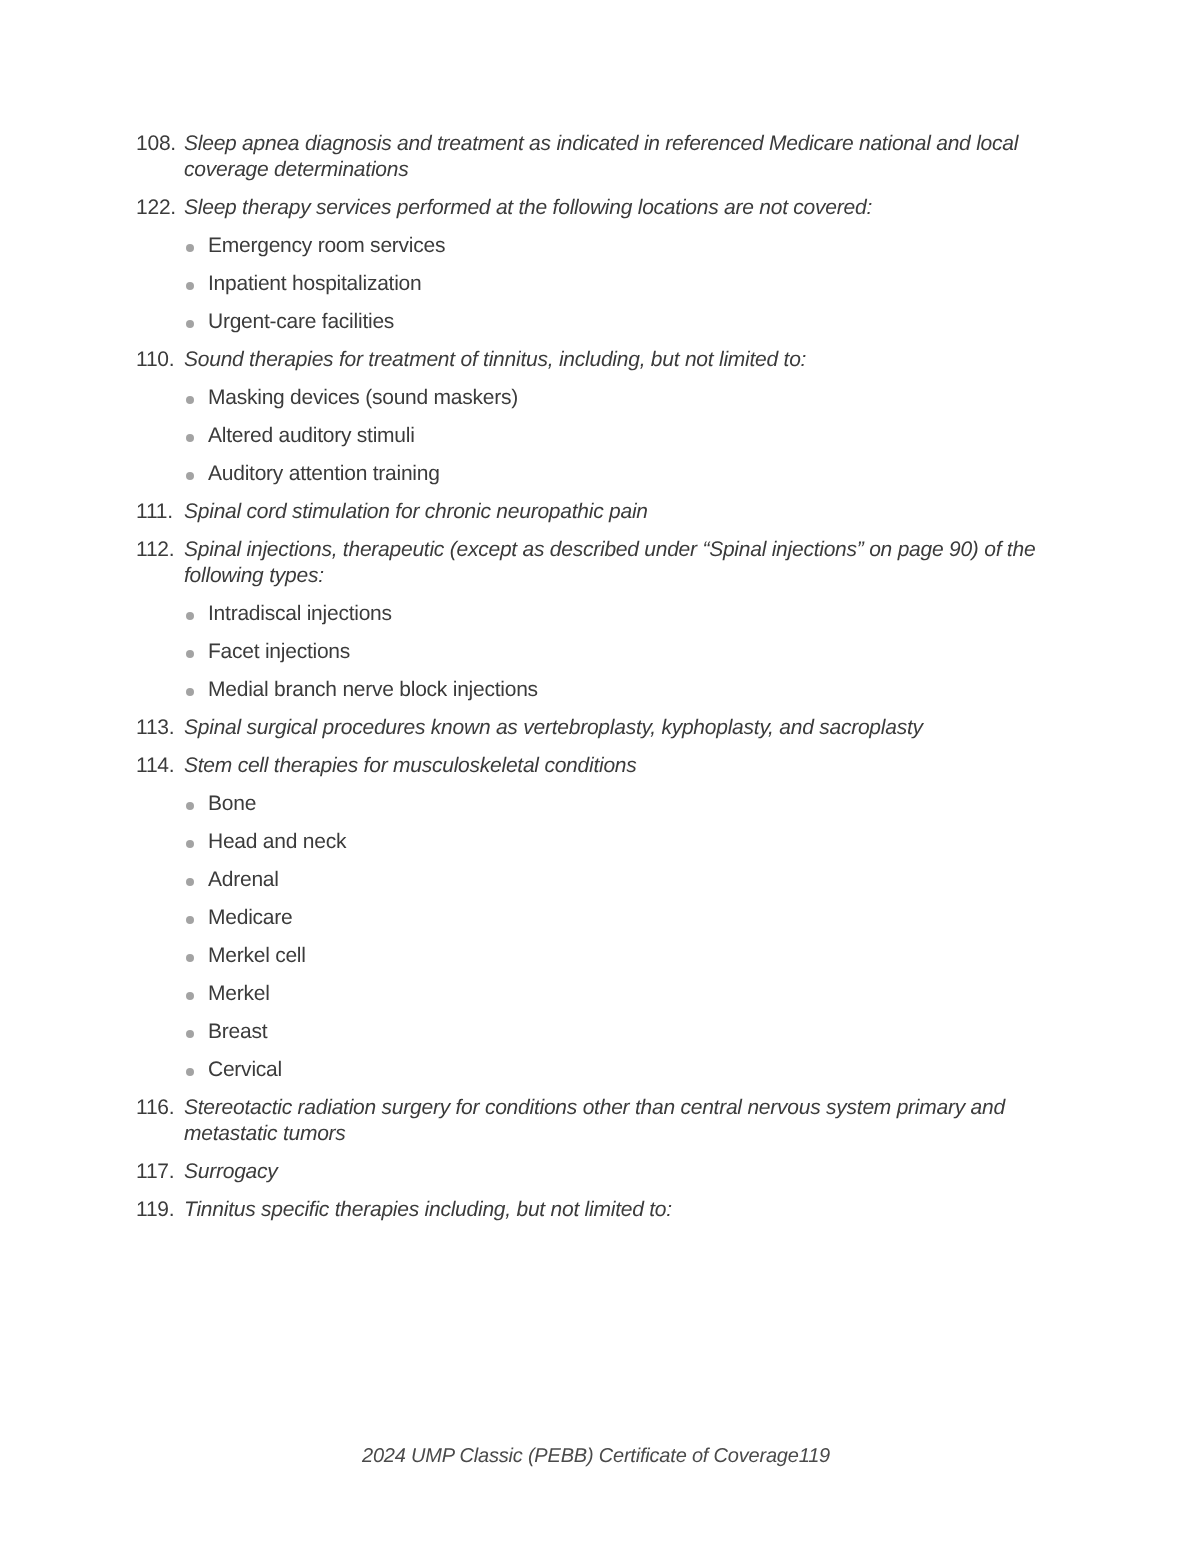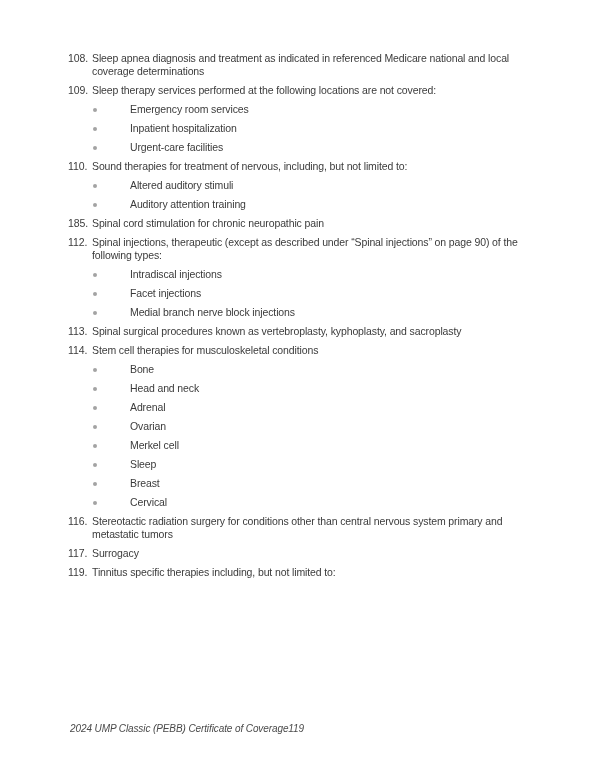--- a/index.html
+++ b/index.html
@@ -22,58 +22,58 @@
     left: 68px;
     width: 468px;
     font-size: 10.5px;
     line-height: 13px;
     letter-spacing: -0.12px;
   }
   .item {
     margin-top: 6px;
   }
   .item:first-child {
-    margin-top: 1px;
+    margin-top: 15px;
   }
   .item-main {
     display: flex;
     align-items: flex-start;
   }
   .item-number {
     flex: 0 0 24px;
     width: 24px;
   }
   .item-text {
     flex: 1 1 auto;
+    font-style: italic;
   }
   .bullet-row {
     display: flex;
     align-items: flex-start;
     margin-top: 6px;
     padding-left: 25px;
-    gap: 26px;
   }
   .bullet-dot {
     flex: 0 0 4px;
     width: 4px;
     height: 4px;
     border-radius: 50%;
     background: #a3a3a3;
     margin: 4.5px 7px 0 0;
   }
   .bullet-text {
     flex: 1 1 auto;
   }
   .footer {
     position: absolute;
     left: 70px;
     right: 74px;
     top: 723px;
     display: flex;
-    justify-content: flex-start;
+    justify-content: center;
     align-items: baseline;
     font-size: 10px;
     font-style: italic;
     color: #4a4a4a;
     letter-spacing: -0.1px;
   }
 </style>
 </head>
 <body>
 
@@ -82,57 +82,61 @@
   <div class="content">
       <div class="item">
       <div class="item-main">
         <span class="item-number">108.</span>
         <span class="item-text">Sleep apnea diagnosis and treatment as indicated in referenced Medicare national and local coverage determinations</span>
       </div>
       <div class="item-bullets"></div>
     </div>
       <div class="item">
       <div class="item-main">
-        <span class="item-number">109.</span>
+        <span class="item-number">122.</span>
         <span class="item-text">Sleep therapy services performed at the following locations are not covered:</span>
       </div>
       <div class="item-bullets">
           <div class="bullet-row">
       <span class="bullet-dot"></span>
       <span class="bullet-text">Emergency room services</span>
     </div>
           <div class="bullet-row">
       <span class="bullet-dot"></span>
       <span class="bullet-text">Inpatient hospitalization</span>
     </div>
           <div class="bullet-row">
       <span class="bullet-dot"></span>
       <span class="bullet-text">Urgent-care facilities</span>
     </div>
         </div>
     </div>
       <div class="item">
       <div class="item-main">
         <span class="item-number">110.</span>
-        <span class="item-text">Sound therapies for treatment of nervous, including, but not limited to:</span>
-      </div>
-      <div class="item-bullets">
+        <span class="item-text">Sound therapies for treatment of tinnitus, including, but not limited to:</span>
+      </div>
+      <div class="item-bullets">
+          <div class="bullet-row">
+      <span class="bullet-dot"></span>
+      <span class="bullet-text">Masking devices (sound maskers)</span>
+    </div>
           <div class="bullet-row">
       <span class="bullet-dot"></span>
       <span class="bullet-text">Altered auditory stimuli</span>
     </div>
           <div class="bullet-row">
       <span class="bullet-dot"></span>
       <span class="bullet-text">Auditory attention training</span>
     </div>
         </div>
     </div>
       <div class="item">
       <div class="item-main">
-        <span class="item-number">185.</span>
+        <span class="item-number">111.</span>
         <span class="item-text">Spinal cord stimulation for chronic neuropathic pain</span>
       </div>
       <div class="item-bullets"></div>
     </div>
       <div class="item">
       <div class="item-main">
         <span class="item-number">112.</span>
         <span class="item-text">Spinal injections, therapeutic (except as described under “Spinal injections” on page 90) of the following types:</span>
       </div>
       <div class="item-bullets">
@@ -173,29 +177,29 @@
           <div class="bullet-row">
       <span class="bullet-dot"></span>
       <span class="bullet-text">Head and neck</span>
     </div>
           <div class="bullet-row">
       <span class="bullet-dot"></span>
       <span class="bullet-text">Adrenal</span>
     </div>
           <div class="bullet-row">
       <span class="bullet-dot"></span>
-      <span class="bullet-text">Ovarian</span>
+      <span class="bullet-text">Medicare</span>
     </div>
           <div class="bullet-row">
       <span class="bullet-dot"></span>
       <span class="bullet-text">Merkel cell</span>
     </div>
           <div class="bullet-row">
       <span class="bullet-dot"></span>
-      <span class="bullet-text">Sleep</span>
+      <span class="bullet-text">Merkel</span>
     </div>
           <div class="bullet-row">
       <span class="bullet-dot"></span>
       <span class="bullet-text">Breast</span>
     </div>
           <div class="bullet-row">
       <span class="bullet-dot"></span>
       <span class="bullet-text">Cervical</span>
     </div>
         </div>

